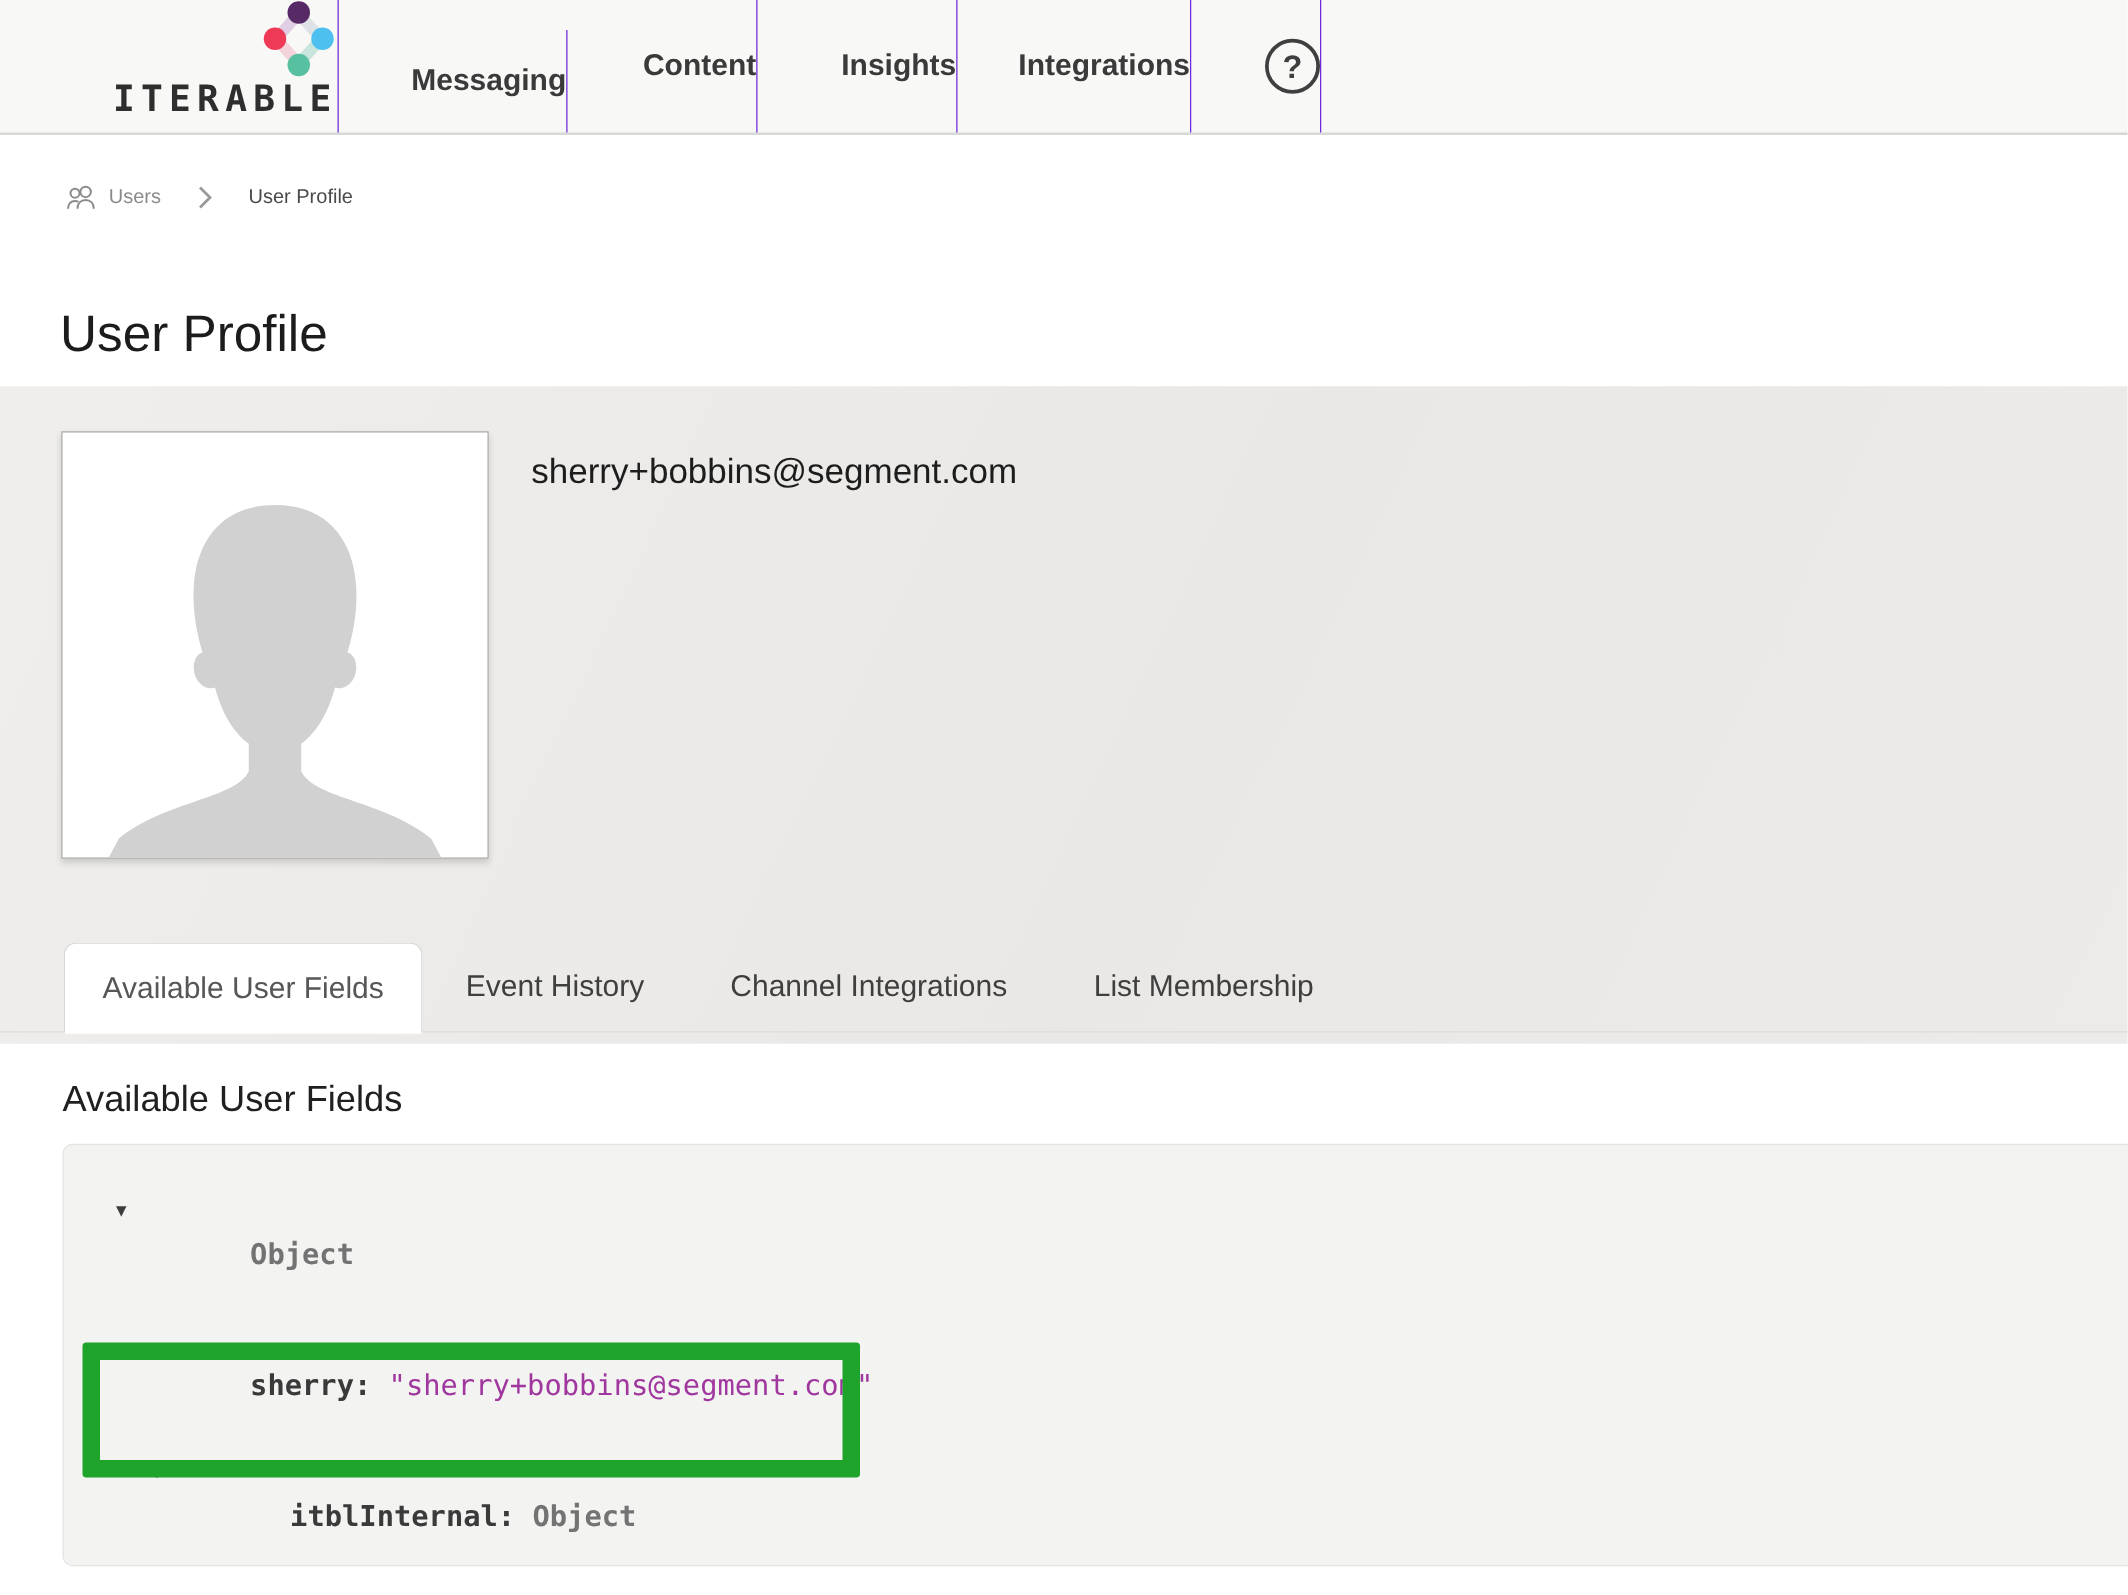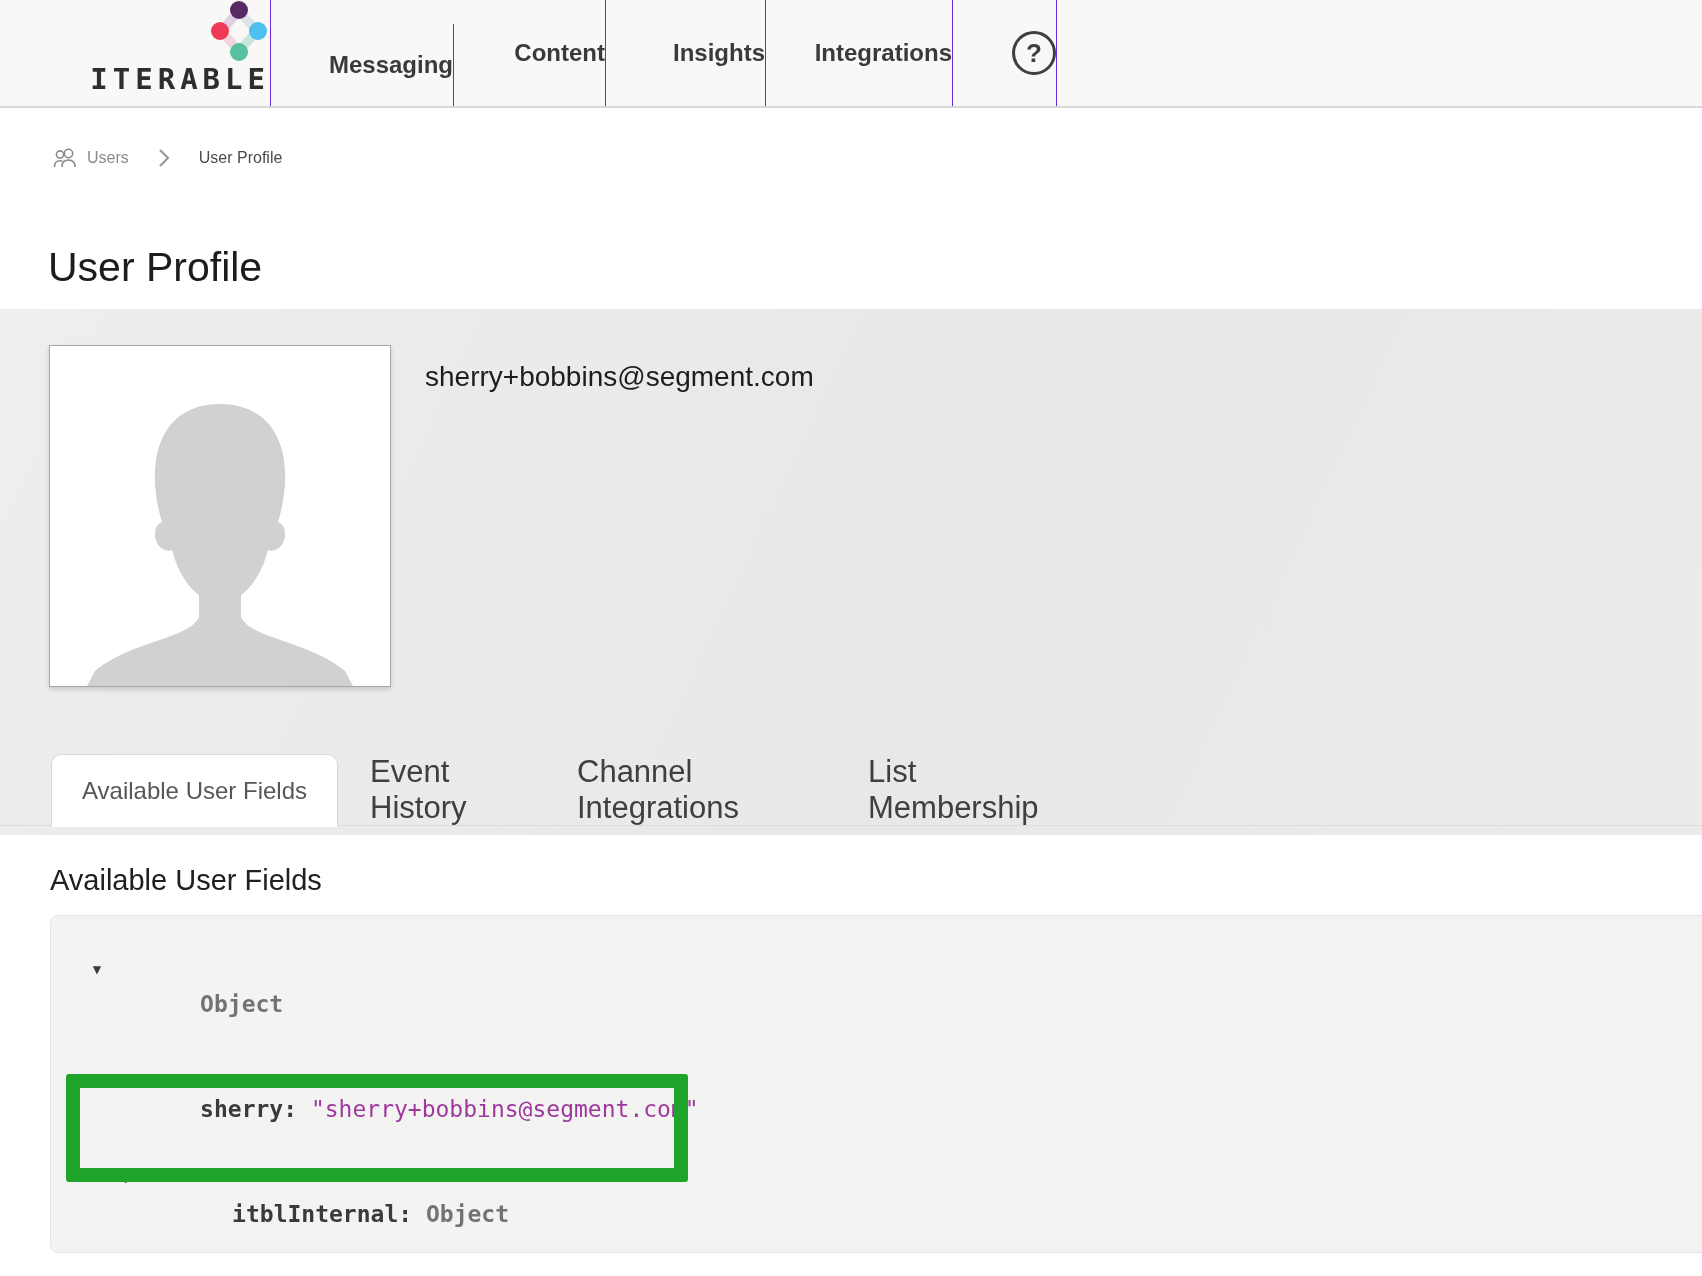--- a/index.html
+++ b/index.html
@@ -34,21 +34,21 @@
   .hero-email{position:absolute;top:52px;left:425px;font-size:28px;color:#1d1d1d;}
 
   
   .tabs{position:absolute;top:754px;left:0;width:1702px;height:72px;}
   .tabs .baseline{position:absolute;left:0;right:0;bottom:0;height:1px;background:#dcdcda;}
   .tab-active{position:absolute;left:51px;top:0;width:287px;height:72px;background:#ffffff;
     border:1px solid #d8d8d6;border-bottom:none;border-radius:10px 10px 0 0;box-sizing:border-box;
     display:flex;align-items:center;justify-content:center;font-size:24px;color:#575757;z-index:2;cursor:pointer;}
   .tab-active::after{content:"";position:absolute;left:0;right:0;bottom:-1px;height:2px;background:#ffffff;}
   .tab{position:absolute;top:0;height:72px;display:flex;align-items:center;justify-content:center;
-    font-size:31px;color:#3f3f3f;cursor:pointer;}
+    font-size:24px;color:#3f3f3f;cursor:pointer;}
   .tab.t2{left:370px;width:148px;}
   .tab.t3{left:577px;width:236px;}
   .tab.t4{left:868px;width:190px;}
 
   
   .section-heading{position:absolute;top:864px;left:50px;font-size:29px;font-weight:500;color:#202020;margin:0;}
 
   .panel{position:absolute;top:915px;left:50px;width:1680px;height:338px;background:#f3f3f1;
     border:1px solid #e3e3e1;border-radius:8px;box-sizing:border-box;}
   .tree{padding:36px 0 0 30px;font-family:"DejaVu Sans Mono", monospace;font-size:23px;

